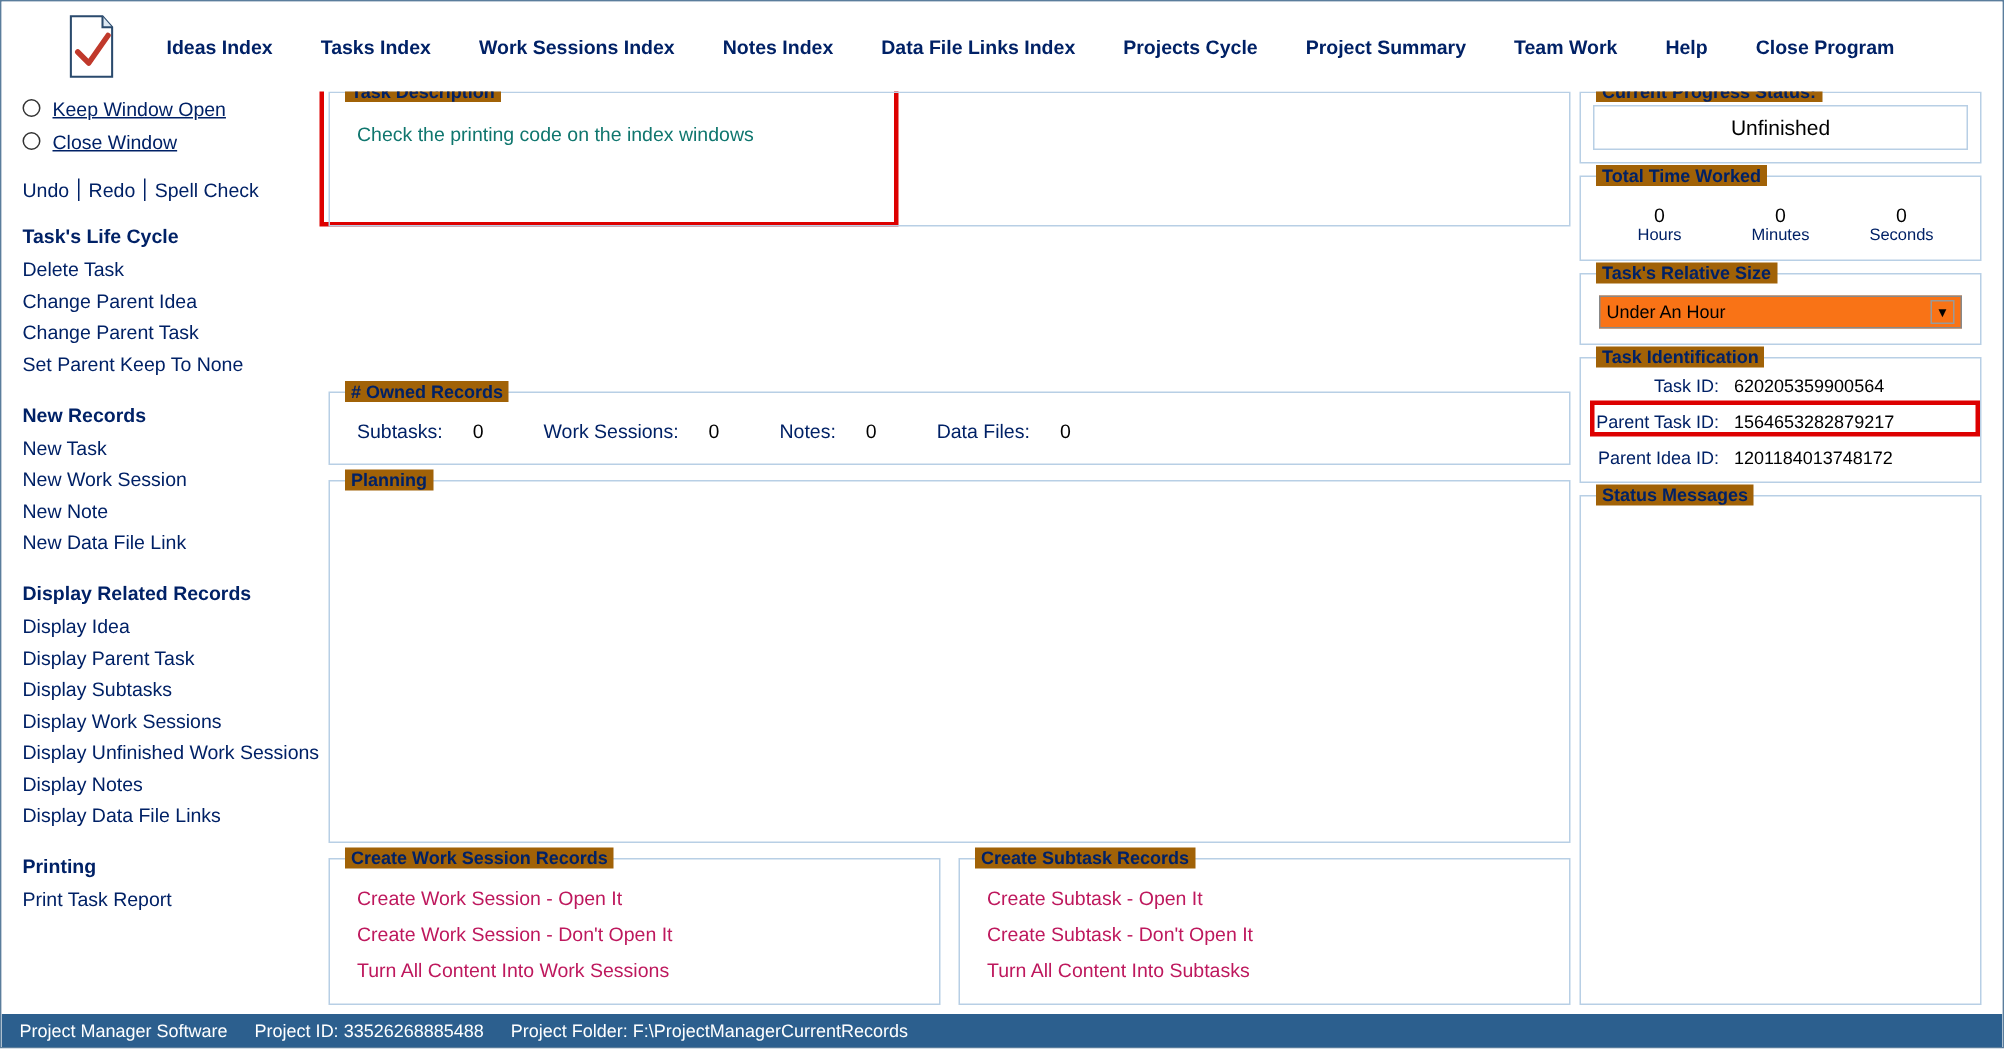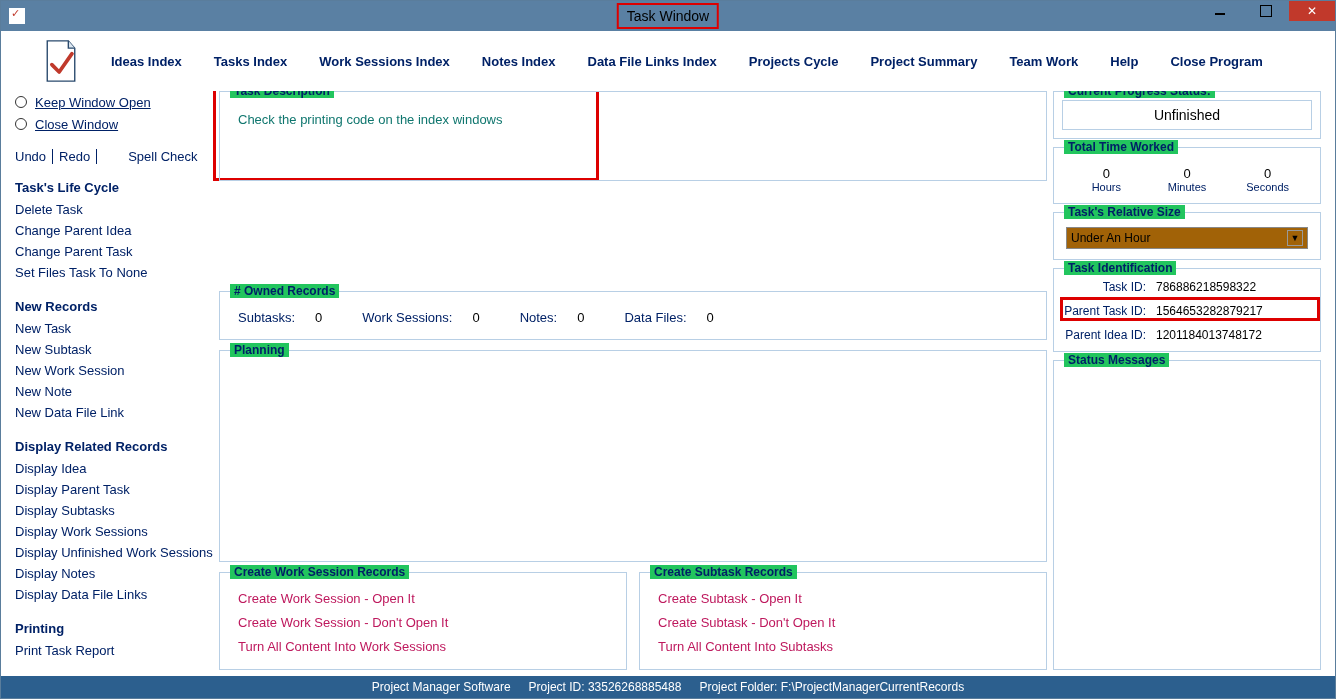--- a/index.html
+++ b/index.html
@@ -24,68 +24,59 @@
   .menubar a { color: #002166; cursor: pointer; }
   
   .body { flex: 1; display: flex; padding: 0 14px 6px 14px; gap: 6px; overflow:hidden;}
   .leftcol { width: 198px; display: flex; flex-direction: column; font-size: 13px; color: #002166; padding-top:0;}
   .radio-row { display: flex; align-items: center; gap: 8px; height: 22px; }
   .radio { width: 12px; height: 12px; border: 1px solid #333; border-radius: 50%; display:inline-block;}
   .radio-label { text-decoration: underline; cursor:pointer;}
   .toolrow { margin-top: 14px; display:flex; gap:0; }
   .toolrow span { border-right:1px solid #002166; padding:0 6px; cursor:pointer;}
   .toolrow span:first-child{padding-left:0;}
-  .toolrow span:last-child{border-right:none;margin-left:25px;}
+  .toolrow span:last-child{border-right:none;}
   .section-h { font-weight: bold; margin-top: 16px; margin-bottom: 4px; }
   .link { cursor: pointer; line-height: 21px; }
   
   .centercol { flex: 1; display: flex; flex-direction: column; gap: 10px; }
   .group { border: 1px solid #b8cfe5; position: relative; padding: 14px 12px 10px 12px; }
-  .group-title { position: absolute; top: -8px; left: 10px; background: #22c55e; padding: 0 4px; font-size: 12px; font-weight: bold; color: #002166; }
+  .group-title { position: absolute; top: -8px; left: 10px; background: #a16207; padding: 0 4px; font-size: 12px; font-weight: bold; color: #002166; }
   .grp-taskdesc { height: 90px; }
   .grp-taskdesc-wrap { position:relative; }
   .redbox { position:absolute; border:3px solid #d00; pointer-events:none; }
   .redbox.desc { left:-6px; top:-14px; width:386px; height:104px; }
   .desc-text { font-size: 13px; color: #0f766e; padding-left:6px; padding-top:6px; font-family: Arial, sans-serif;}
   .owned-row { display:flex; gap:40px; font-size:13px; color:#002166; padding:4px 6px;}
   .owned-row span.v { color:#000; margin-left:20px;}
   .grp-planning { flex:1; }
   .twocol { display:flex; gap:12px; }
   .twocol .group { flex:1; }
   .action-link { color:#be185d; font-size:13px; line-height:24px; cursor:pointer; padding-left:6px;}
   
   .rightcol { width: 268px; display:flex; flex-direction:column; gap:8px; }
   .status-box { border:1px solid #b8cfe5; padding:6px; text-align:center; font-size:14px; color:#000; }
   .time-row { display:flex; justify-content:space-around; text-align:center; margin-top:4px;}
   .time-row div { flex:1; }
   .time-row .n { font-size:13px; color:#000;}
   .time-row .l { font-size:11px; color:#002166;}
-  .sel { width:100%; height:22px; border:1px solid #888; font-size:12px; background:#a16207; display:flex; align-items:center; justify-content:space-between; padding:0 4px;}
+  .sel { width:100%; height:22px; border:1px solid #888; font-size:12px; background:#f97316; display:flex; align-items:center; justify-content:space-between; padding:0 4px;}
   .sel .arrow { width:16px; height:16px; border:1px solid #999; display:flex; align-items:center; justify-content:center; font-size:9px;}
   .id-row { display:flex; font-size:12px; color:#002166; line-height:24px; padding:0 2px;align-items:center;}
   .id-row .lbl { width:96px; text-align:right; padding-right:10px;}
   .id-row .val { color:#000; }
   .redbox.idrow { left:2px; width:260px; height:24px;}
   .grp-statusmsg { flex:1; }
   
-  .statusbar { height: 22px; background: #2c5f8e; color:#fff; display:flex; align-items:center; padding:0 12px; gap:18px; font-size:12px;justify-content:center;}
+  .statusbar { height: 22px; background: #2c5f8e; color:#fff; display:flex; align-items:center; padding:0 12px; gap:18px; font-size:12px;}
 </style>
 </head>
 <body>
 
 <div class="window">
-  <div class="titlebar">
-    <span class="titlebar-icon"></span>
-    <span class="titlebar-title">Task Window</span>
-    <div class="titlebar-ctrls">
-      <div class="tb-btn min"></div>
-      <div class="tb-btn max"></div>
-      <div class="tb-btn close"></div>
-    </div>
-  </div>
 
   <div class="content">
     <div class="topbar">
       <div class="app-icon">
         <svg viewBox="0 0 40 48">
             <path d="M5 2 L28 2 L35 10 L35 46 L5 46 Z" fill="#fff" stroke="#2a4a6d" stroke-width="1.5"></path>
             <path d="M28 2 L28 10 L35 10" fill="#dde8f2" stroke="#2a4a6d" stroke-width="1.5"></path>
             <path d="M10 28 L18 36 L32 16" fill="none" stroke="#c0392b" stroke-width="4" stroke-linecap="round" stroke-linejoin="round"></path>
           </svg>
       </div>
@@ -116,24 +107,23 @@
         </div>
         <div class="toolrow">
           <span>Undo</span>
           <span>Redo</span>
           <span>Spell Check</span>
         </div>
         <div class="section-h">Task's Life Cycle</div>
         <div class="link">Delete Task</div>
         <div class="link">Change Parent Idea</div>
         <div class="link">Change Parent Task</div>
-        <div class="link">Set Files Task To None</div>
+        <div class="link">Set Parent Keep To None</div>
         <div class="section-h">New Records</div>
         <div class="link">New Task</div>
-        <div class="link">New Subtask</div>
         <div class="link">New Work Session</div>
         <div class="link">New Note</div>
         <div class="link">New Data File Link</div>
         <div class="section-h">Display Related Records</div>
         <div class="link">Display Idea</div>
         <div class="link">Display Parent Task</div>
         <div class="link">Display Subtasks</div>
         <div class="link">Display Work Sessions</div>
         <div class="link">Display Unfinished Work Sessions</div>
         <div class="link">Display Notes</div>
@@ -205,21 +195,21 @@
           <div class="group-title">Task's Relative Size</div>
           <div class="sel">
             <span>Under An Hour</span>
             <span class="arrow">▼</span>
           </div>
         </div>
         <div class="group" style="position:relative; padding:6px 4px 4px 4px;">
           <div class="group-title">Task Identification</div>
           <div class="id-row">
               <span class="lbl">Task ID:</span>
-              <span class="val">786886218598322</span>
+              <span class="val">620205359900564</span>
             </div>
           <div class="id-row" style="position:relative">
             <div class="redbox idrow" style="top:-2px"></div>
             <span class="lbl">Parent Task ID:</span>
               <span class="val">1564653282879217</span>
           </div>
           <div class="id-row">
               <span class="lbl">Parent Idea ID:</span>
               <span class="val">1201184013748172</span>
             </div>

